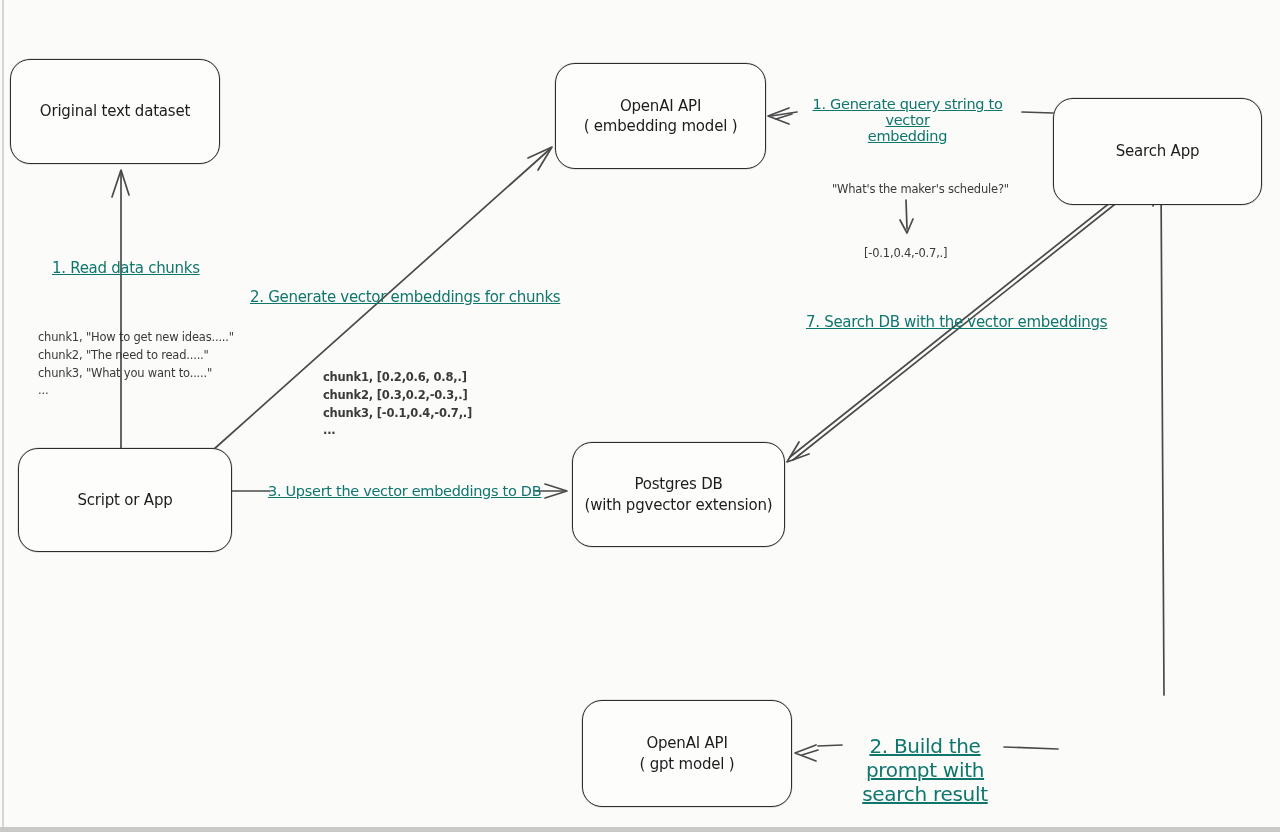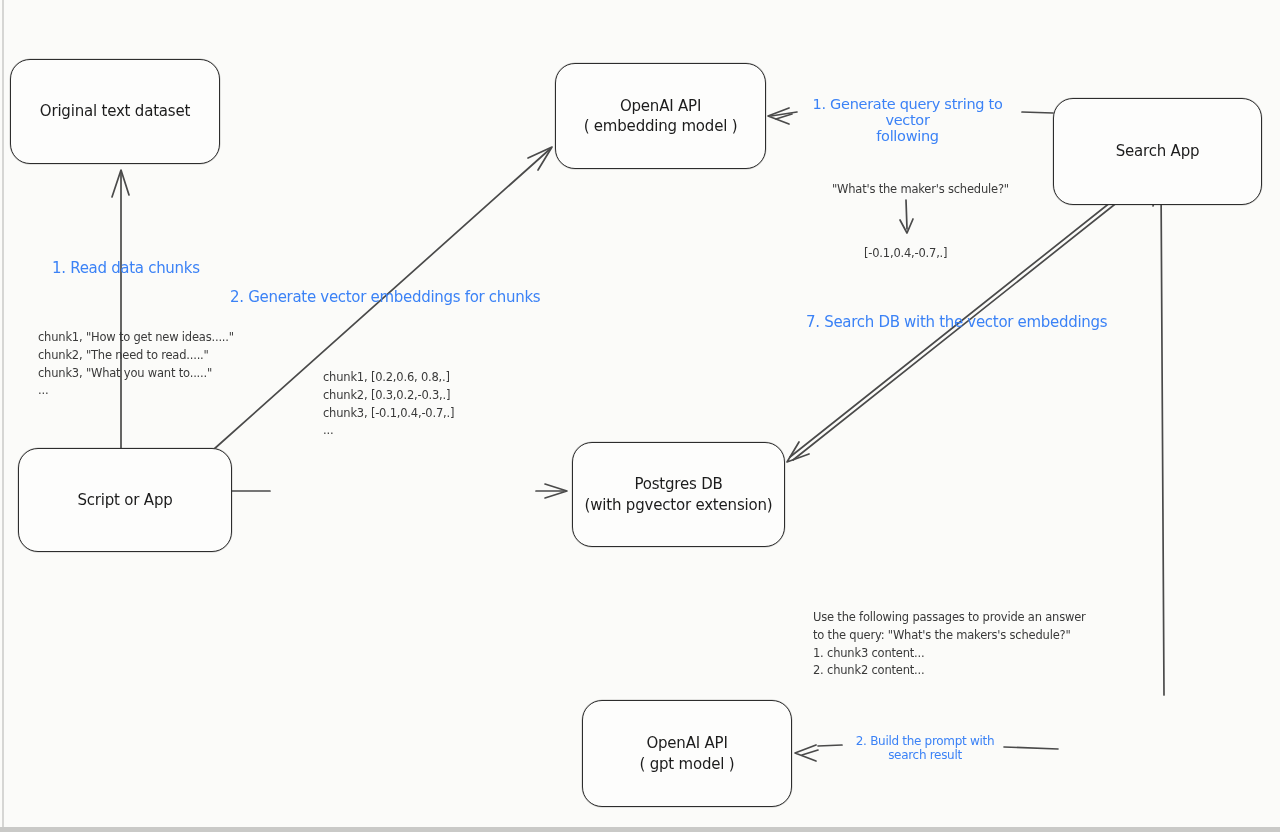--- a/index.html
+++ b/index.html
@@ -9,21 +9,21 @@
     font-family:"DejaVu Sans","Liberation Sans",sans-serif;
     color:#1c1c1c;
   }
   .edge-line{position:absolute;left:0;top:0;pointer-events:none;}
   .node{
     position:absolute;border:1.7px solid #2d2d2d;border-radius:20px;
     background:#fdfdfc;display:flex;flex-direction:column;align-items:center;justify-content:center;
     box-shadow:0 0 0 0.5px rgba(60,60,60,.25);
   }
   .node-label{font-size:15px;letter-spacing:-0.2px;color:#1c1c1c;line-height:1.35;text-align:center;}
-  .edge-label{position:absolute;font-size:15px;letter-spacing:-0.3px;color:#3b82f6;white-space:nowrap;}
+  .edge-label{position:absolute;font-size:15px;letter-spacing:-0.3px;color:#0f766e;white-space:nowrap;text-decoration:underline;}
   .edge-label.center{text-align:center;white-space:normal;}
   .annot{position:absolute;font-size:11.5px;letter-spacing:-0.2px;color:#3a3a3a;line-height:1.55;}
   .annot div{white-space:nowrap;}
   .screen-edge{position:absolute;pointer-events:none;}
 </style>
 </head>
 <body>
 
 <div class="canvas">
 
@@ -83,57 +83,52 @@
   </div>
 
   <div class="node" style="left:582px;top:700px;width:208px;height:105px;">
     <div class="node-label">OpenAI API</div>
     <div class="node-label">( gpt model )</div>
   </div>
 
 
   <div class="edge-label" style="left:52px;top:259px;">1. Read data chunks</div>
 
-  <div class="edge-label" style="left:230px;top:288px;">2. Generate vector embeddings for chunks</div>
+  <div class="edge-label" style="left:250px;top:288px;">2. Generate vector embeddings for chunks</div>
 
+  <div class="edge-label" style="left:268px;top:483px;font-size:14.5px;">3. Upsert the vector embeddings  to DB</div>
 
   <div class="edge-label center" style="left:790px;top:96px;width:235px;font-size:14.5px;">
     <div>1. Generate query string to vector</div>
-    <div>following</div>
+    <div>embedding</div>
   </div>
 
   <div class="edge-label" style="left:806px;top:313px;">7. Search DB with the vector embeddings</div>
 
 
-  <div class="edge-label center" style="left:845px;top:734px;width:160px;font-size:12px;">
+  <div class="edge-label center" style="left:845px;top:734px;width:160px;font-size:20px;">
     <div>2. Build the prompt with</div>
     <div>search result</div>
   </div>
 
   <div class="annot" style="left:38px;top:329px;">
     <div>chunk1, "How to get new ideas....."</div>
     <div>chunk2, "The need to read....."</div>
     <div>chunk3, "What you want to....."</div>
     <div>...</div>
   </div>
 
-  <div class="annot" style="left:323px;top:369px;">
+  <div class="annot" style="left:323px;top:369px;font-weight:bold;">
     <div>chunk1, [0.2,0.6, 0.8,.]</div>
     <div>chunk2, [0.3,0.2,-0.3,.]</div>
     <div>chunk3, [-0.1,0.4,-0.7,.]</div>
     <div>...</div>
   </div>
 
   <div class="annot" style="left:832px;top:181px;">"What's the maker's schedule?"</div>
 
   <div class="annot" style="left:864px;top:245px;">[-0.1,0.4,-0.7,.]</div>
 
 
-  <div class="annot" style="left:813px;top:609px;">
-    <div>Use the following passages to provide an answer</div>
-    <div>to the query: "What's the makers's schedule?"</div>
-    <div>1. chunk3 content...</div>
-    <div>2. chunk2 content...</div>
-  </div>
 
   <div class="screen-edge" style="left:2px;top:0;width:2px;height:832px;background:#d6d6d4;"></div>
   <div class="screen-edge" style="left:0;top:827px;width:1280px;height:5px;background:#c9c9c7;"></div>
 </div>
 
 </body></html>

